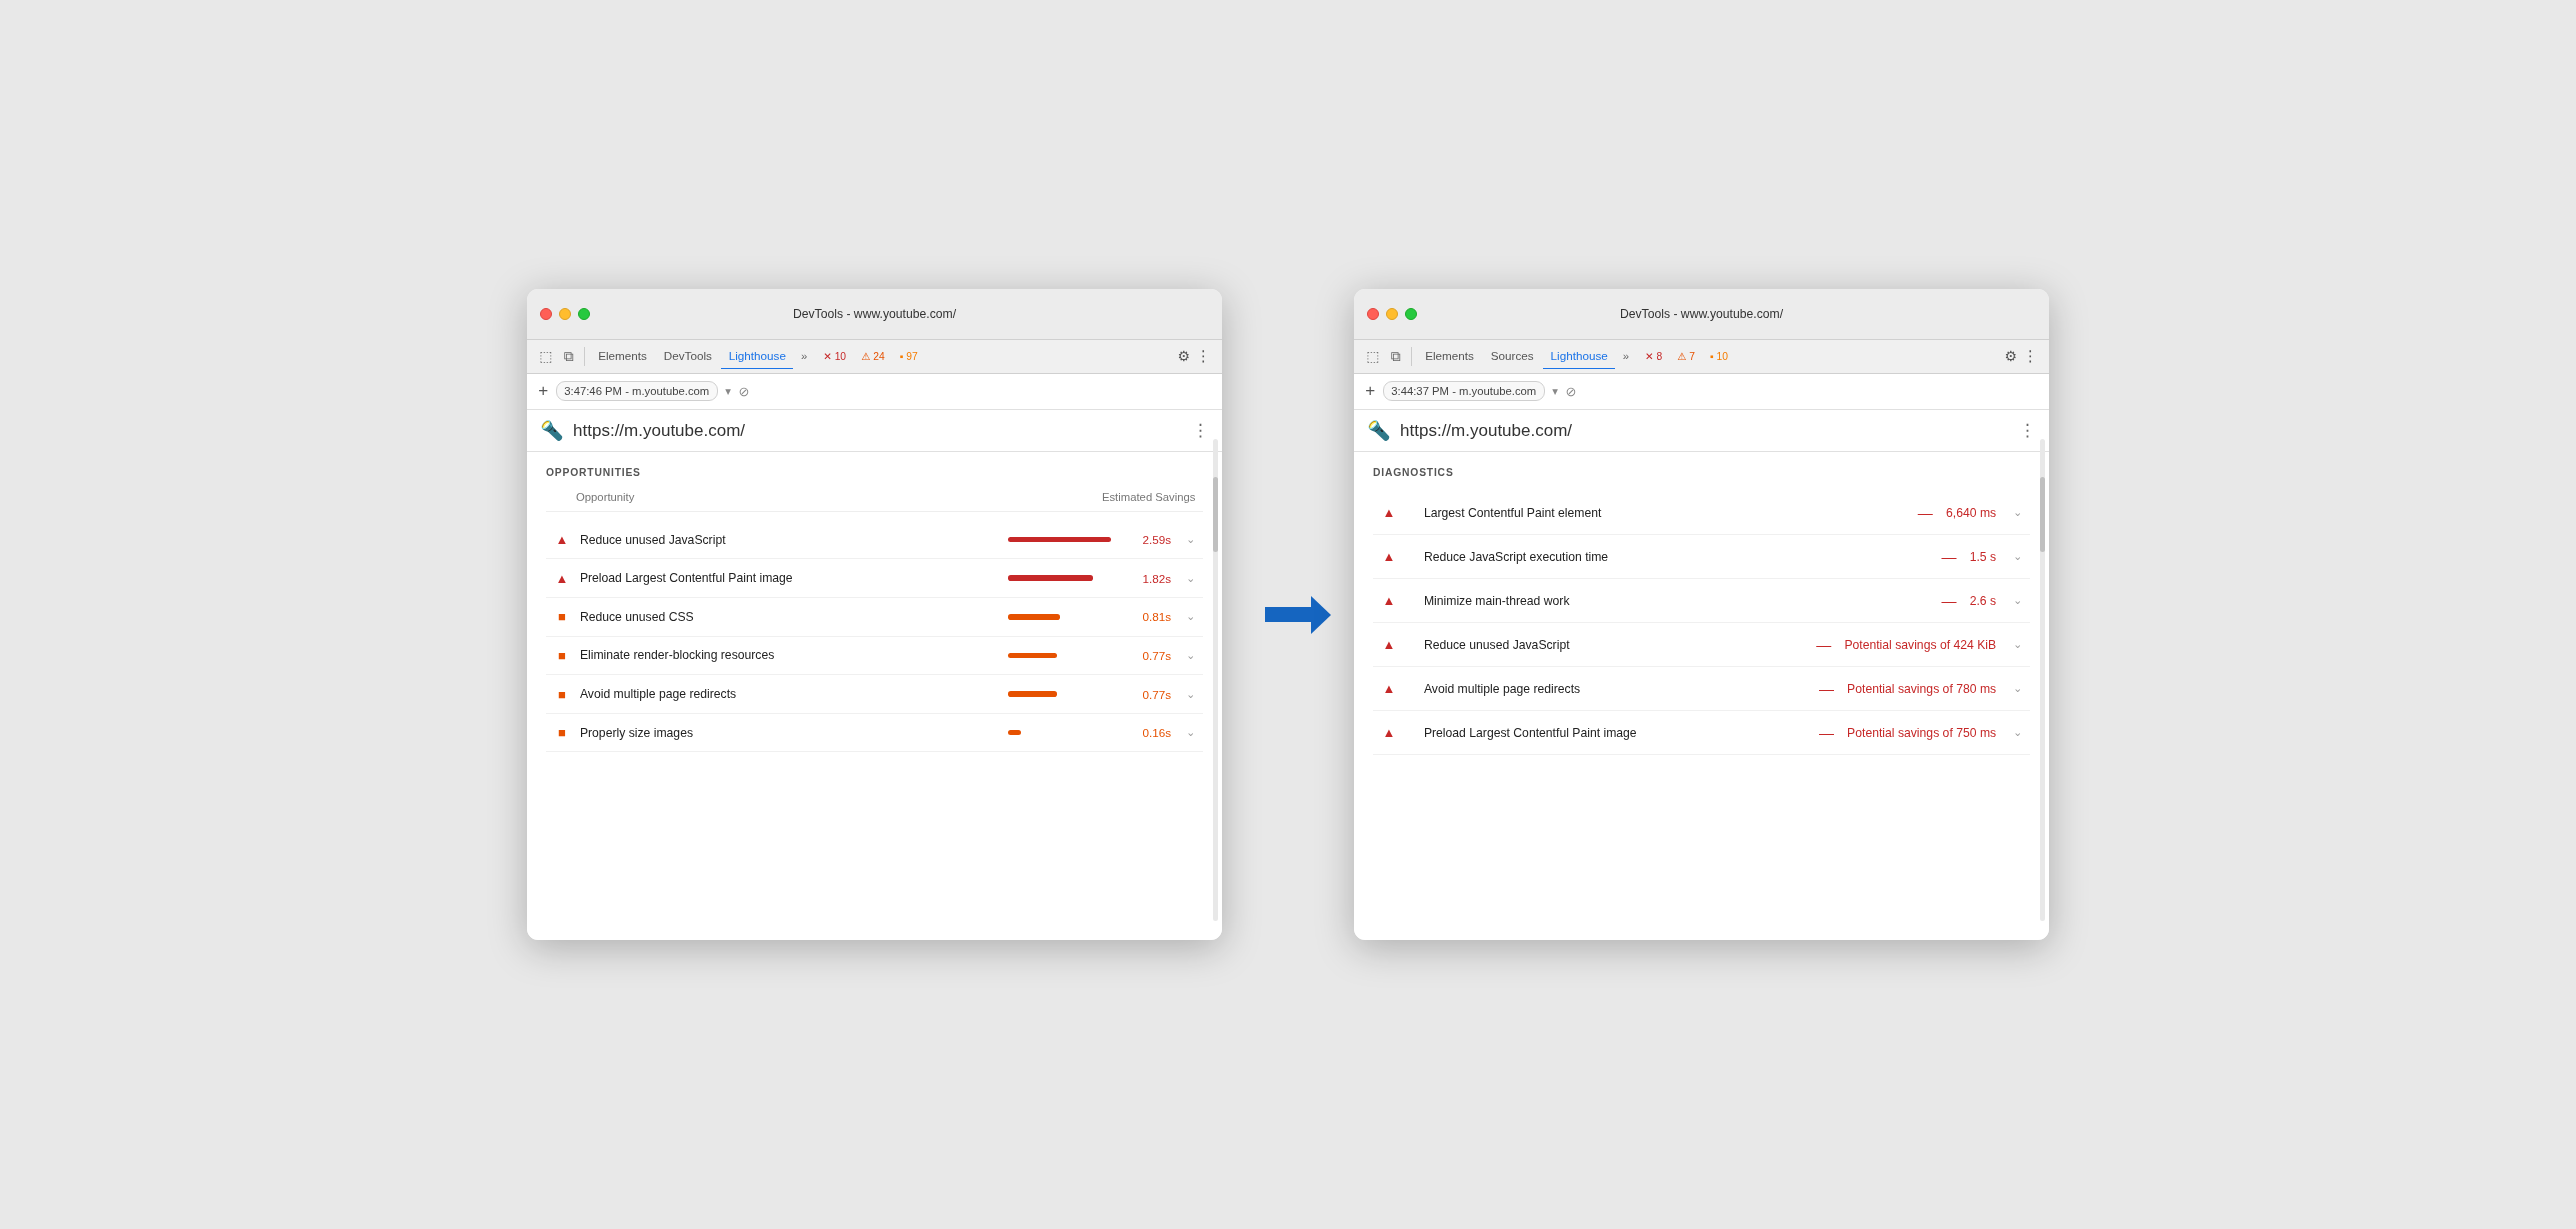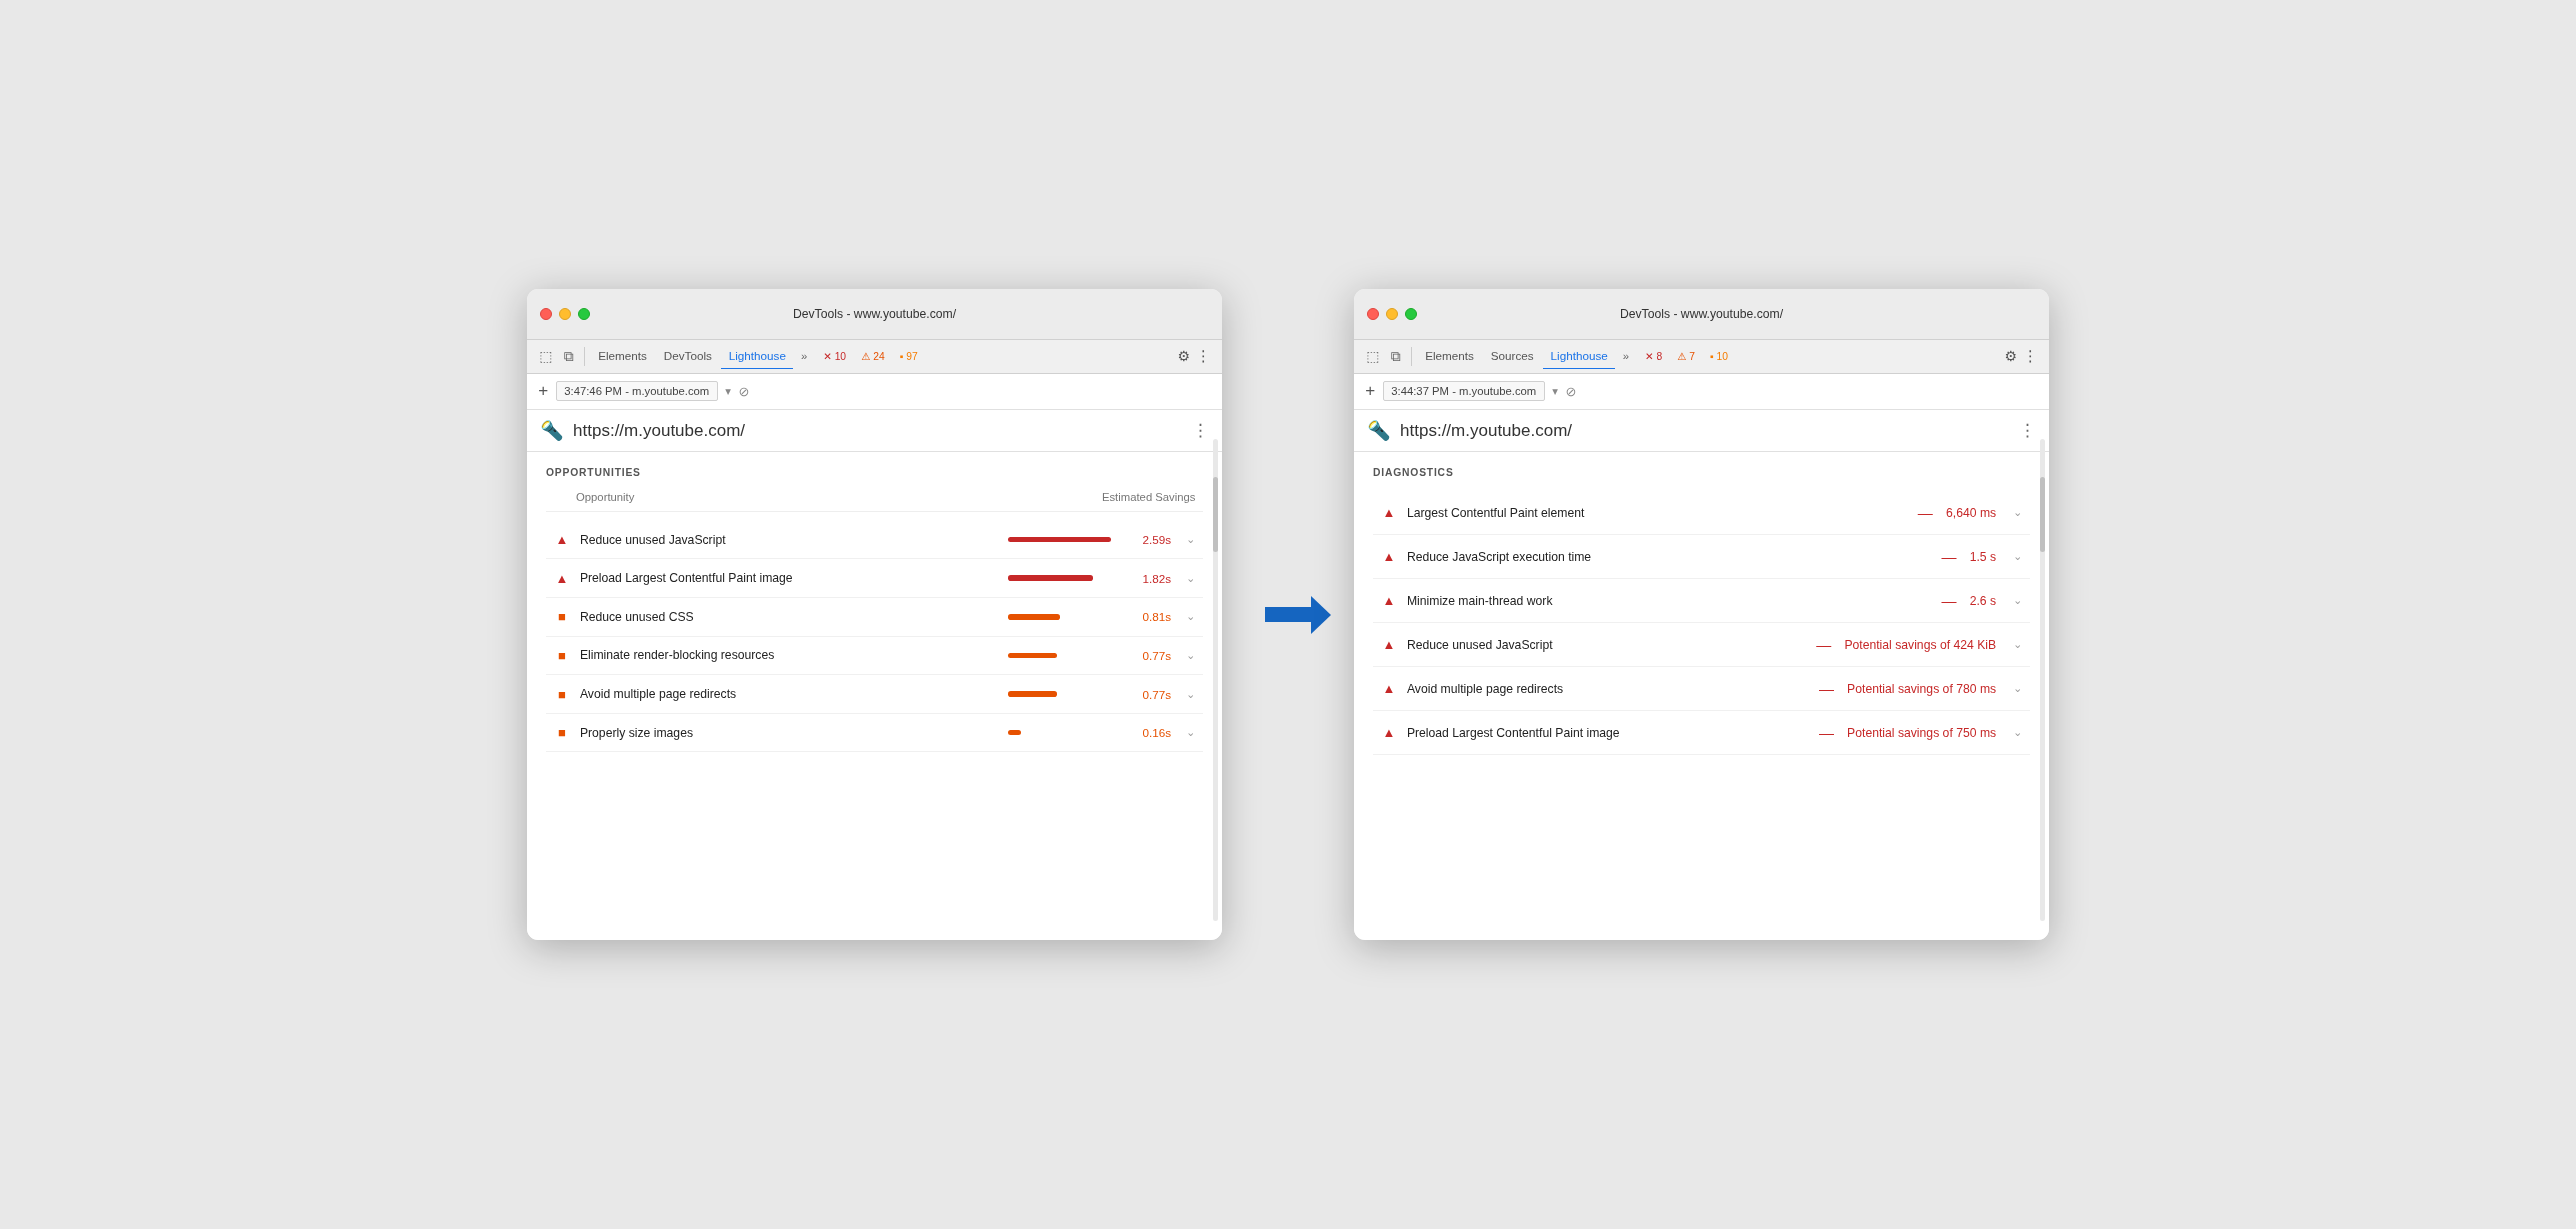--- a/index.html
+++ b/index.html
@@ -129,21 +129,21 @@
     }
     .toolbar-plus {
       font-size: 17px;
       color: #555;
       cursor: pointer;
     }
     .toolbar-url {
       font-size: 11.3px;
       color: #444;
       border: 0.9px solid #d0d0d0;
-      border-radius: 2px;
+      border-radius: 9px;
       padding: 2.8px 7.5px;
       background: #f8f8f8;
     }
     .toolbar-block {
       font-size: 13px;
       color: #888;
       cursor: pointer;
     }
 
     
@@ -252,20 +252,21 @@
       font-size: 13px;
       color: #c62828;
       flex-shrink: 0;
       width: 17px;
       text-align: center;
     }
     .diag-name {
       font-size: 12.2px;
       color: #222;
       flex: 1;
+      margin-left: 17px;
     }
     .diag-value {
       font-size: 12.2px;
       color: #222;
     }
     .diag-value.red-text { color: #c62828; }
     .diag-chevron {
       font-size: 11.3px;
       color: #999;
       margin-left: 7.5px;

